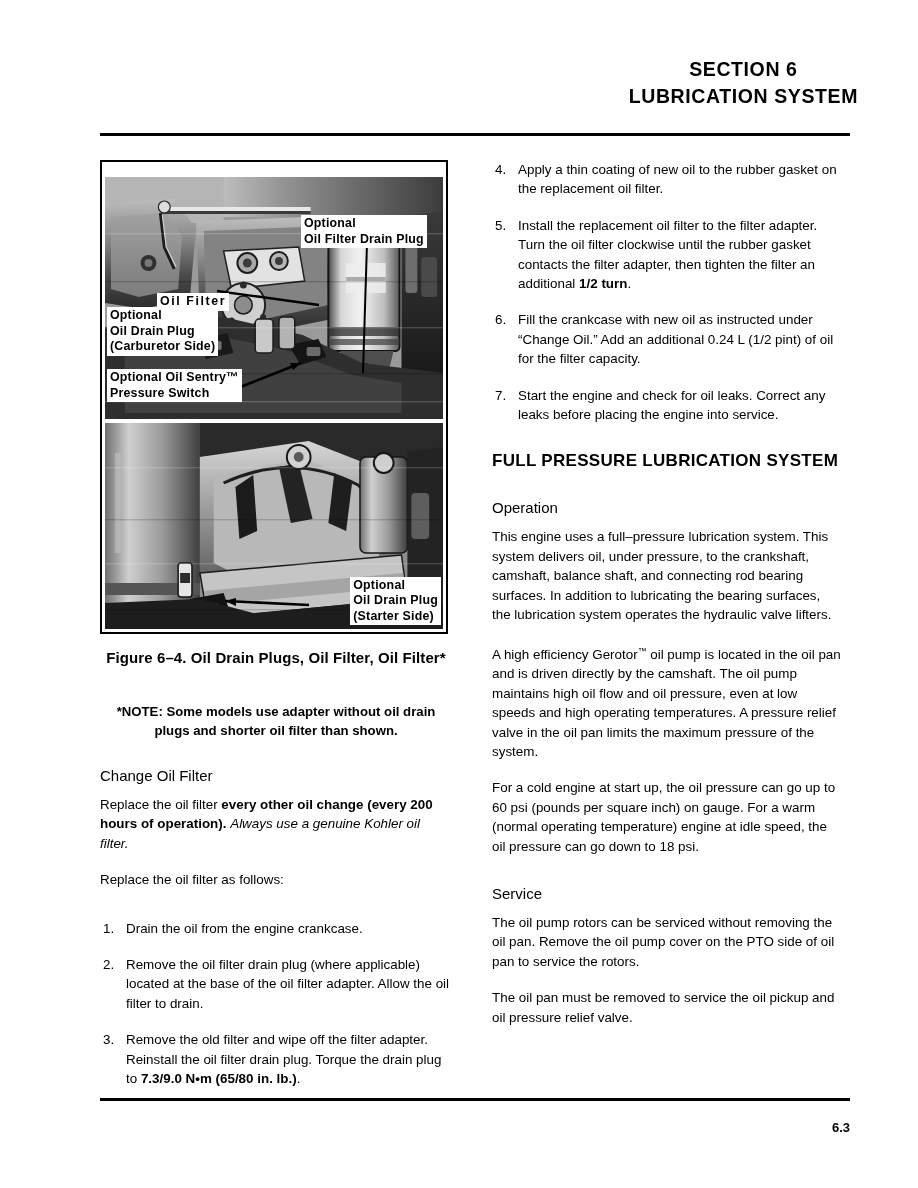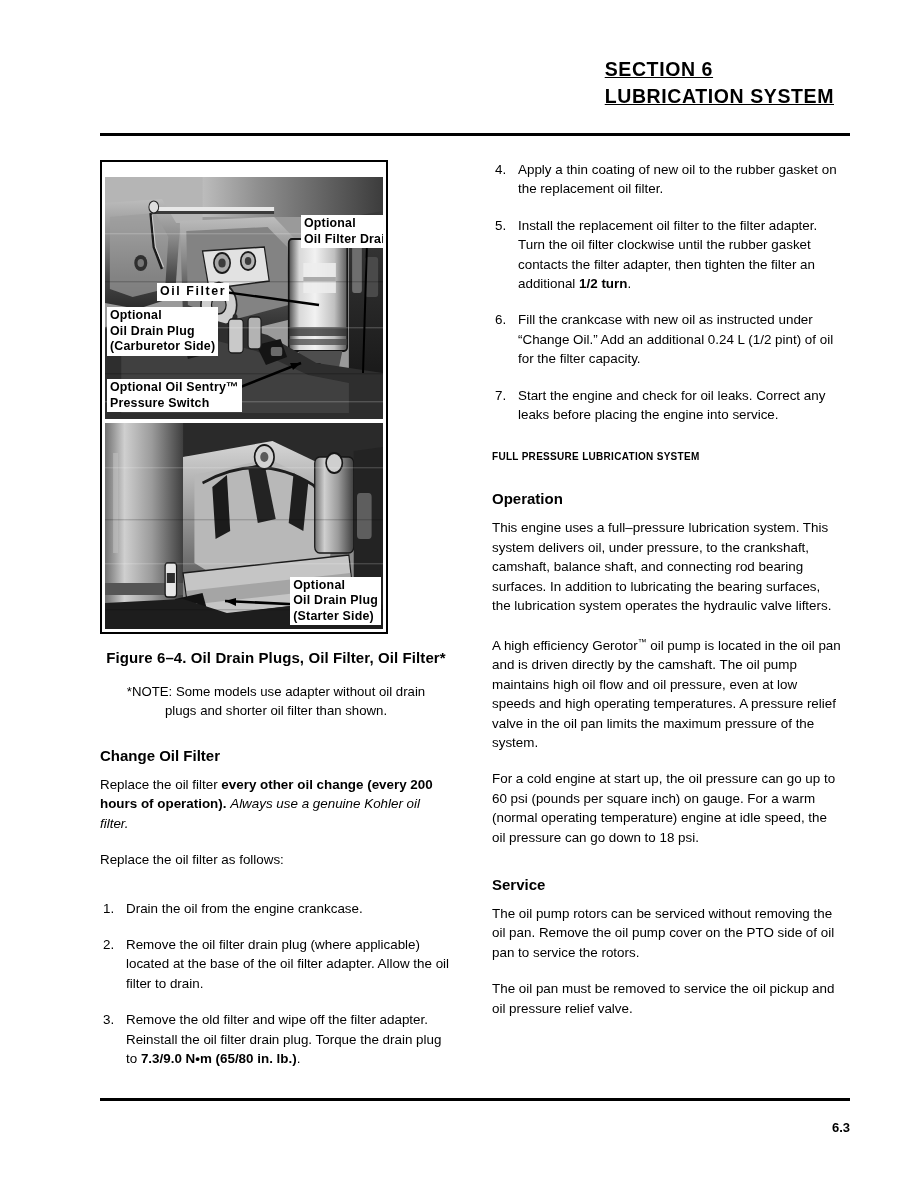--- a/index.html
+++ b/index.html
@@ -8,23 +8,22 @@
     background:#ffffff;
     font-family:"Liberation Sans", sans-serif;
     color:#000;
     position:relative;
     overflow:hidden;
   }
   .page{position:absolute;inset:0;}
 
   
   .header{
-    position:absolute;top:56px;right:84px;
-    text-align:left;
-    text-decoration:underline;
+    position:absolute;top:56px;right:60px;
+    text-align:center;
   }
   .header .ln{
     font-weight:bold;font-size:19.5px;letter-spacing:.6px;line-height:27px;
   }
   .rule-top{
     position:absolute;left:100px;right:68px;top:133px;
     height:3px;background:#000;
   }
   .rule-bottom{
     position:absolute;left:100px;right:68px;top:1098px;
@@ -38,64 +37,65 @@
   
   .col-left{
     position:absolute;left:100px;top:160px;width:352px;
   }
   .col-right{
     position:absolute;left:492px;top:160px;width:350px;
   }
 
   
   .figure{
-    position:relative;width:288px;height:474px;
+    position:relative;width:348px;height:474px;
     border:2.5px solid #000;background:#fff;
     box-sizing:border-box;
   }
   .photo-wrap{position:absolute;inset:3px;overflow:hidden;background:#fff;}
   .panel{position:absolute;left:0;right:0;overflow:hidden;}
   .panel-top{top:12px;height:242px;}
   .panel-bot{top:258px;bottom:0;}
 
   svg.ph{display:block;width:100%;height:100%;}
 
   
   .callout{
     position:absolute;background:#fff;color:#000;
     font-weight:bold;font-size:12.4px;line-height:15.5px;
     letter-spacing:.2px;padding:1px 3px;white-space:nowrap;
     z-index:6;
   }
   .co-filterdrain{left:196px;top:38px;}
-  .co-oilfilter{left:52px;top:106px;letter-spacing:1.6px;}
+  .co-oilfilter{left:52px;top:116px;letter-spacing:1.6px;}
   .co-draincarb{left:2px;top:130px;}
-  .co-sentry{left:2px;top:202px;}
+  .co-sentry{left:2px;top:192px;}
   .co-drainstart{right:2px;bottom:4px;text-align:left;}
 
   .leader{position:absolute;z-index:5;}
 
   
   .caption{
     margin-top:16px;text-align:center;font-weight:bold;
     font-size:15px;line-height:16px;letter-spacing:.1px;
   }
   .note{
-    margin-top:16px;font-size:13.2px;line-height:19px;
+    margin-top:36px;font-size:13.2px;line-height:19px;
     text-align:center;
+    font-weight:bold;
   }
   .note .nind{display:block;}
 
   
   h2.sec{
-    font-weight:bold;font-size:10px;letter-spacing:.3px;
+    font-weight:bold;font-size:17px;letter-spacing:.3px;
     margin:0 0 16px 0;
   }
   h3.sub{
-    font-weight:bold;font-size:15px;margin:0 0 11px 0;
+    font-weight:normal;font-size:15px;margin:0 0 11px 0;
   }
   p.body{
     font-size:13.4px;line-height:19.4px;margin:0 0 17px 0;
     text-align:left;
   }
   p.body:last-child{margin-bottom:0;}
   .b{font-weight:bold;margin-top:24px;}
   .i{font-style:italic;}
 
   ol.steps{margin:0;padding:0;list-style:none;}

